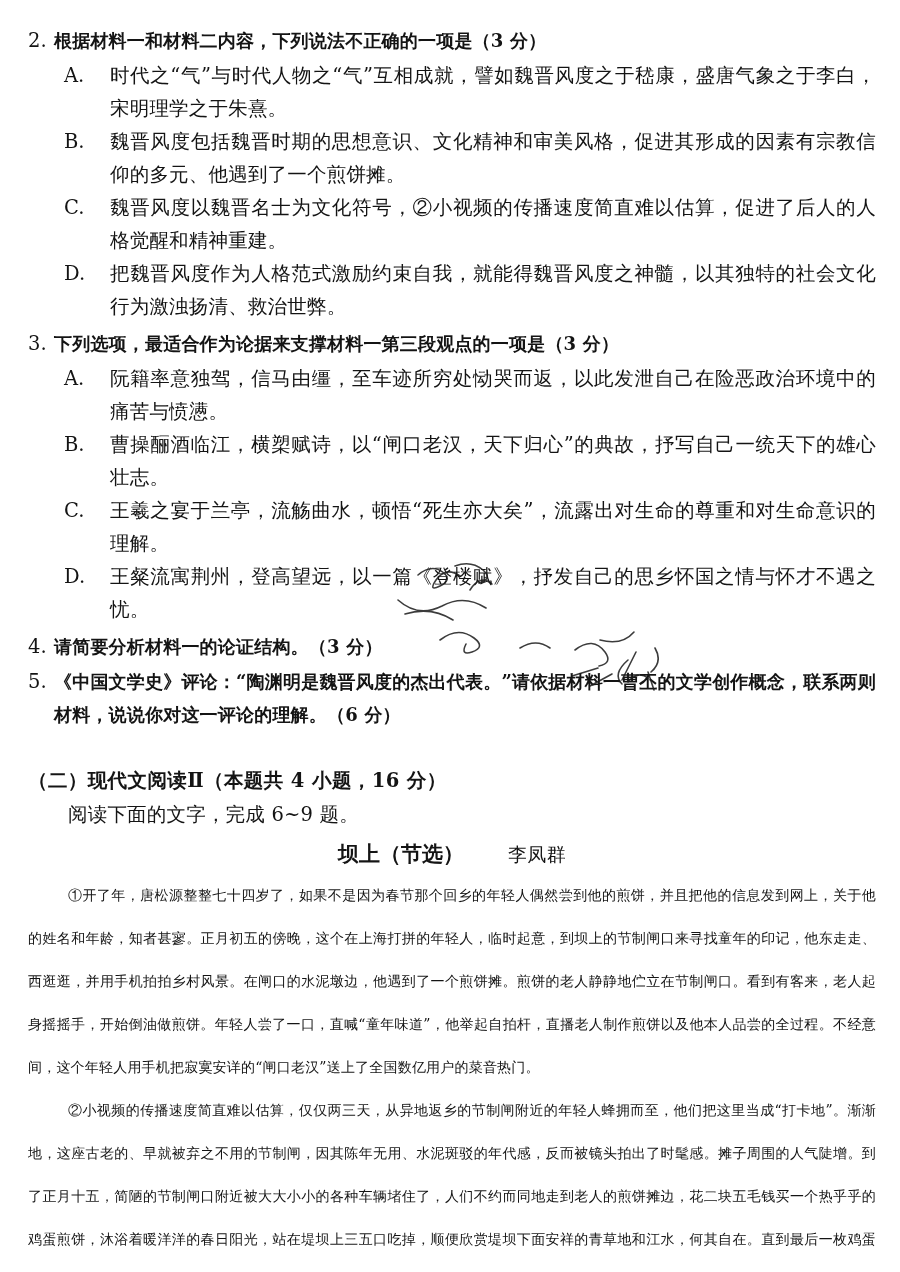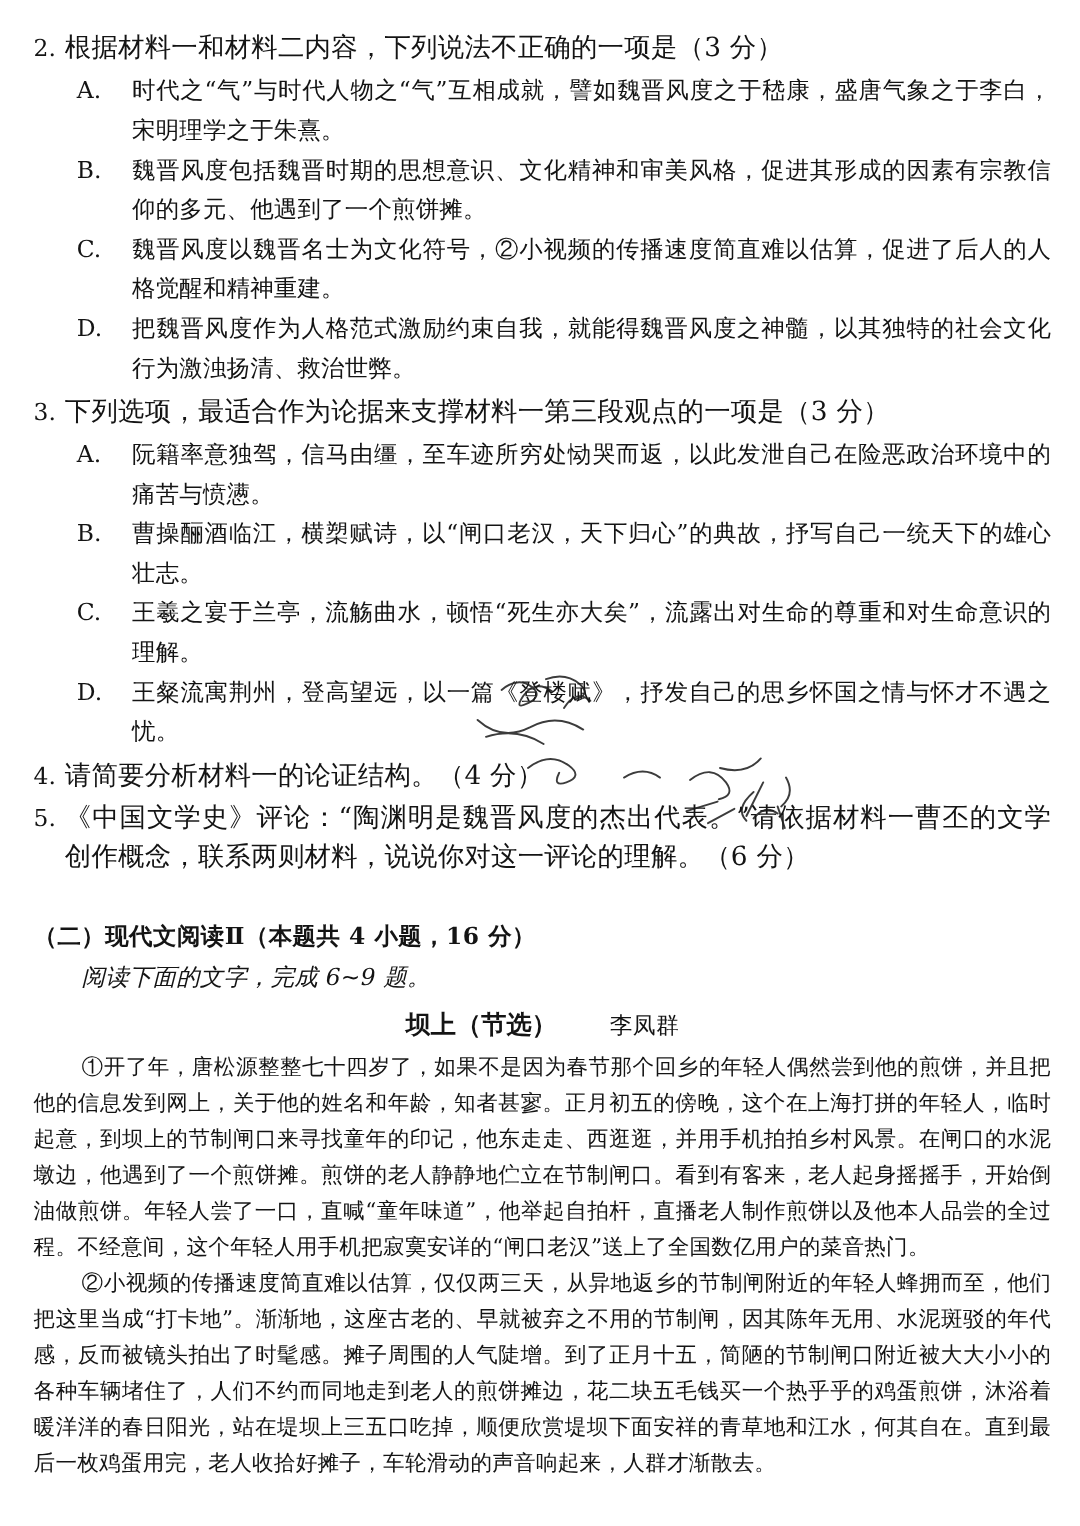--- a/index.html
+++ b/index.html
@@ -38,24 +38,25 @@
   .q-num {
     flex: 0 0 auto;
     width: 26px;
     text-align: left;
     font-size: 19.5px;
     line-height: 33px;
     letter-spacing: 0px;
   }
   .q-body {
     flex: 1 1 auto;
-    font-size: 22px;
+    font-size: 18px;
     line-height: 33px;
     text-align: justify;
     letter-spacing: 0.2px;
+    font-weight: bold;
   }
   .opt-item {
     display: flex;
     align-items: flex-start;
     margin-left: 36px;
   }
   .opt-letter {
     flex: 0 0 auto;
     width: 30px;
     font-size: 19.5px;
@@ -64,39 +65,38 @@
   }
   .opt-text {
     flex: 1 1 auto;
     font-size: 19.5px;
     line-height: 33px;
     text-align: justify;
     letter-spacing: 0.2px;
     margin-left: 16px;
   }
   .para {
-    font-size: 18px;
-    line-height: 30px;
+    font-size: 14px;
+    line-height: 43px;
     text-align: justify;
     letter-spacing: 0.2px;
     text-indent: 40px;
   }
   .section-head {
     font-size: 19.5px;
     line-height: 34px;
     font-weight: bold;
     margin-top: 33px;
     letter-spacing: 0.4px;
   }
   .sub-inst {
     font-size: 19.5px;
     line-height: 34px;
     text-indent: 40px;
     letter-spacing: 0.2px;
-    font-style: italic;
   }
   .title-row {
     text-align: center;
     font-size: 21px;
     line-height: 36px;
     font-weight: bold;
     margin-top: 4px;
     margin-bottom: 2px;
   }
   .title-row .author {
@@ -169,21 +169,21 @@
       <div class="opt-letter">C.</div>
       <div class="opt-text">王羲之宴于兰亭，流觞曲水，顿悟“死生亦大矣”，流露出对生命的尊重和对生命意识的理解。</div>
     </div>
     <div class="opt-item">
       <div class="opt-letter">D.</div>
       <div class="opt-text">王粲流寓荆州，登高望远，以一篇《登楼赋》，抒发自己的思乡怀国之情与怀才不遇之忧。</div>
     </div>
 
     <div class="q-item" style="margin-top:4px;">
       <div class="q-num">4.</div>
-      <div class="q-body">请简要分析材料一的论证结构。（4 分）</div>
+      <div class="q-body">请简要分析材料一的论证结构。（3 分）</div>
     </div>
 
     <div class="q-item">
       <div class="q-num">5.</div>
       <div class="q-body">《中国文学史》评论：“陶渊明是魏晋风度的杰出代表。”请依据材料一曹丕的文学创作概念，联系两则材料，说说你对这一评论的理解。（6 分）</div>
     </div>
 
     <div class="section-head">（二）现代文阅读Ⅱ（本题共 4 小题，16 分）</div>
     <div class="sub-inst">阅读下面的文字，完成 6~9 题。</div>
 

